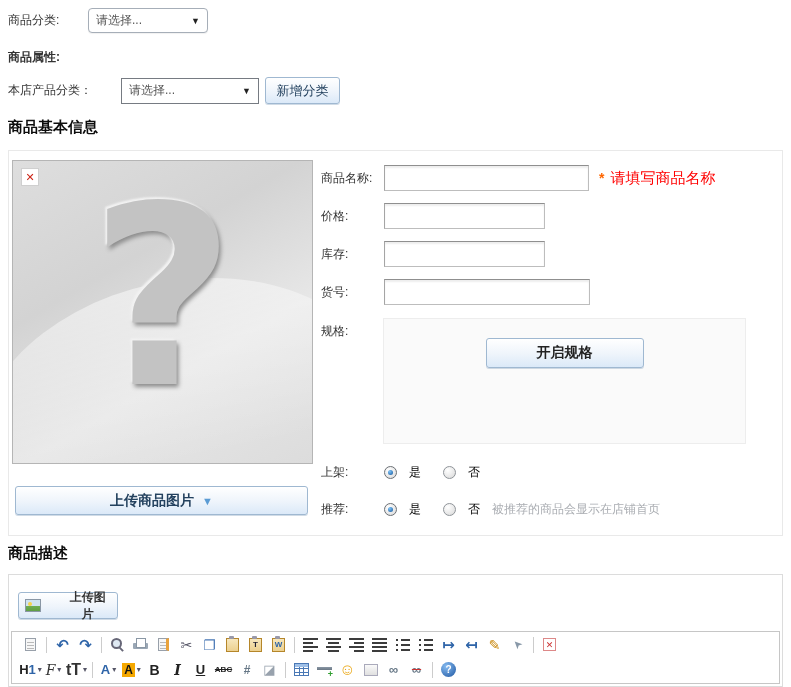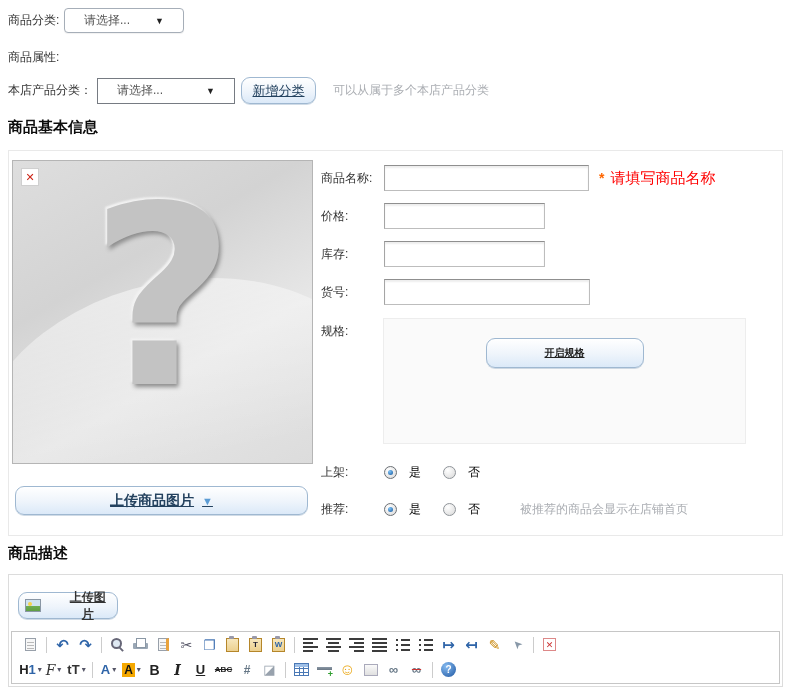--- a/index.html
+++ b/index.html
@@ -5,30 +5,30 @@
   html,body{margin:0;padding:0;background:#fff;}
   body{font-family:"Liberation Sans","DejaVu Sans",sans-serif;font-size:12px;color:#333;}
   #app{position:relative;width:791px;height:687px;background:#fff;overflow:hidden;}
 
   .abs{position:absolute;}
   .flex{display:flex;align-items:center;}
   .hint{color:#aaadb2;}
 
   
   .dd{display:inline-flex;align-items:center;justify-content:space-between;box-sizing:border-box;
-      background:#fff;padding:0 19px;cursor:default;}
+      background:#fff;padding:0 7px;cursor:default;margin-left:24px;}
   .dd .ddtxt{color:#555;}
   .dd .ddcaret{font-size:9px;color:#222;}
   .dd1{width:120px;height:25px;border:1px solid #a6aeb8;border-radius:4px;box-shadow:0 1px 1px rgba(0,0,0,.06);}
   .dd2{width:138px;height:26px;border:1px solid #767b82;}
 
   
   .btn-blue{display:inline-flex;align-items:center;justify-content:center;box-sizing:border-box;
-      background:linear-gradient(#ffffff,#eef4fb 55%,#dbe9f8);border:1px solid #9fb8d1;border-radius:9px;
-      box-shadow:0 1px 0 rgba(150,175,200,.45);color:#24425f;cursor:pointer;text-decoration:underline;}
+      background:linear-gradient(#ffffff,#eef4fb 55%,#dbe9f8);border:1px solid #9fb8d1;border-radius:3px;
+      box-shadow:0 1px 0 rgba(150,175,200,.45);color:#24425f;cursor:pointer;}
 
   .section-title{font-size:15px;font-weight:bold;color:#0d0d0d;}
 
   
   #panel-basic{left:8px;top:150px;width:775px;height:386px;border:1px solid #e9e9e9;background:#fff;box-sizing:border-box;}
   #imgbox{position:absolute;left:3px;top:9px;width:301px;height:304px;border:1px solid #b5b5b5;box-sizing:border-box;
       background:linear-gradient(150deg,#dedede 0%,#d3d3d3 35%,#e7e7e7 65%,#dcdcdc 100%);overflow:hidden;}
   #imgbox .swoosh{position:absolute;left:-40px;top:120px;width:420px;height:300px;border-radius:50%;
       background:linear-gradient(180deg,rgba(255,255,255,.5),rgba(255,255,255,0) 60%);transform:rotate(-12deg);}
   .qmark{position:absolute;left:0;top:-28px;width:100%;text-align:center;font-family:"DejaVu Sans",sans-serif;
@@ -43,21 +43,21 @@
   .flabel{width:63px;color:#333;}
   .inp{height:26px;box-sizing:border-box;border:1px solid #bdbdbd;border-top-color:#8f8f8f;border-left-color:#a5a5a5;
       background:#fff;box-shadow:inset 0 2px 2px rgba(0,0,0,.07);padding:0 4px;font:12px "Liberation Sans",sans-serif;}
   .w205{width:205px;} .w161{width:161px;} .w206{width:206px;}
   .err-note{display:flex;align-items:center;margin-left:10px;gap:6px;}
   .err-star{color:#ff6600;font-weight:bold;font-size:14px;}
   .err-text{color:#ff0000;font-size:15px;font-family:"Liberation Serif","DejaVu Serif",serif;}
 
   #spec-panel{position:absolute;left:374px;top:167px;width:363px;height:126px;box-sizing:border-box;
       background:#fafafa;border:1px solid #ededed;}
-  #btn-spec{display:block;margin:19px auto 0;width:158px;height:30px;font-size:10px;font-weight:bold;color:#222;}
+  #btn-spec{display:block;margin:19px auto 0;width:158px;height:30px;font-size:14px;font-weight:bold;color:#222;}
   .spec-hint{margin:13px 0 0 60px;width:245px;line-height:25px;color:#b3b3b3;}
 
   .radio{width:13px;height:13px;border-radius:50%;box-sizing:border-box;border:1px solid #8f9499;
       background:radial-gradient(circle at 35% 30%,#ffffff,#d8d8d8);cursor:pointer;flex:0 0 auto;}
   .radio.sel{border-color:#6b7075;}
   .radio.sel::after{content:"";display:block;width:5px;height:5px;margin:3px;border-radius:50%;
       background:radial-gradient(circle at 35% 30%,#7fc3f7,#14579c);}
   .rlabel{margin:0 0 0 12px;color:#000;}
   .rgap{width:22px;}
 
@@ -120,46 +120,45 @@
   .i-link{color:#667786;font-weight:bold;font-size:13px;}
   .i-unlink{color:#667786;font-weight:bold;font-size:13px;text-decoration:line-through;text-decoration-color:#c33;}
   .i-erase{color:#98a2ad;font-size:13px;}
   .i-lh{color:#667786;font-weight:bold;font-size:12px;letter-spacing:-1px;}
   .hl{background:#f5a800;padding:0 2px;color:#111;font-weight:bold;font-size:12px;line-height:14px;}
   .g-b{font-weight:bold;font-size:14px;color:#222;}
   .g-i{font-style:italic;font-family:"DejaVu Serif","Liberation Serif",serif;font-weight:bold;font-size:14px;color:#222;}
   .g-u{font-weight:bold;font-size:13px;text-decoration:underline;color:#222;}
   .g-abc{font-weight:bold;font-size:8px;text-decoration:line-through;color:#222;letter-spacing:0;}
   .g-f{font-family:"DejaVu Serif","Liberation Serif",serif;font-style:italic;font-size:14px;color:#333;}
-  .g-tt{font-weight:bold;font-size:13px;color:#333;}
+  .g-tt{font-weight:bold;font-size:16px;color:#333;}
   .rot-ul{transform:rotate(-135deg);display:inline-block;font-size:11px;color:#8898a8;}
 </style>
 </head>
 <body>
 
 <div id="app">
 
   <div class="abs flex" style="left:8px;top:8px;height:25px;">
     <span class="flabel" style="width:56px;">商品分类:</span>
     <div class="dd dd1">
       <span class="ddtxt">请选择...</span>
       <span class="ddcaret">▼</span>
     </div>
   </div>
 
-  <div class="abs" style="left:8px;top:49px;">商品属性:</div>
+  <div class="abs" style="left:8px;top:49px;font-weight:bold;">商品属性:</div>
 
   <div class="abs flex" style="left:8px;top:77px;height:27px;">
     <span style="width:89px;">本店产品分类：</span>
     <div class="dd dd2">
       <span class="ddtxt">请选择...</span>
       <span class="ddcaret">▼</span>
     </div>
     <button class="btn-blue" style="width:75px;height:27px;margin-left:6px;font-size:13px;">新增分类</button>
-    <span class="hint" style="margin-left:17px;">可以从属于多个本店产品分类</span>
   </div>
 
   <div class="abs section-title" style="left:8px;top:118px;">商品基本信息</div>
 
   <div class="abs" id="panel-basic">
 
     <div id="imgbox">
       <div class="swoosh"></div>
       <div class="qmark">?</div>
       <div class="closebox">✕</div>
@@ -210,21 +209,21 @@
       <span class="rlabel">否</span>
     </div>
 
     <div class="frow" style="top:345px;">
       <span class="flabel">推荐:</span>
       <span class="radio sel"></span>
       <span class="rlabel">是</span>
       <span class="rgap"></span>
       <span class="radio"></span>
       <span class="rlabel">否</span>
-      <span class="hint" style="margin-left:40px;">被推荐的商品会显示在店铺首页</span>
+      <span class="hint" style="margin-left:12px;">被推荐的商品会显示在店铺首页</span>
     </div>
   </div>
 
   <div class="abs section-title" style="left:8px;top:544px;">商品描述</div>
 
   <div class="abs" id="panel-desc">
     <button class="btn-blue" id="btn-upload-img2">
       <span class="i-pic"></span>
       <span>上传图片</span>
     </button>

